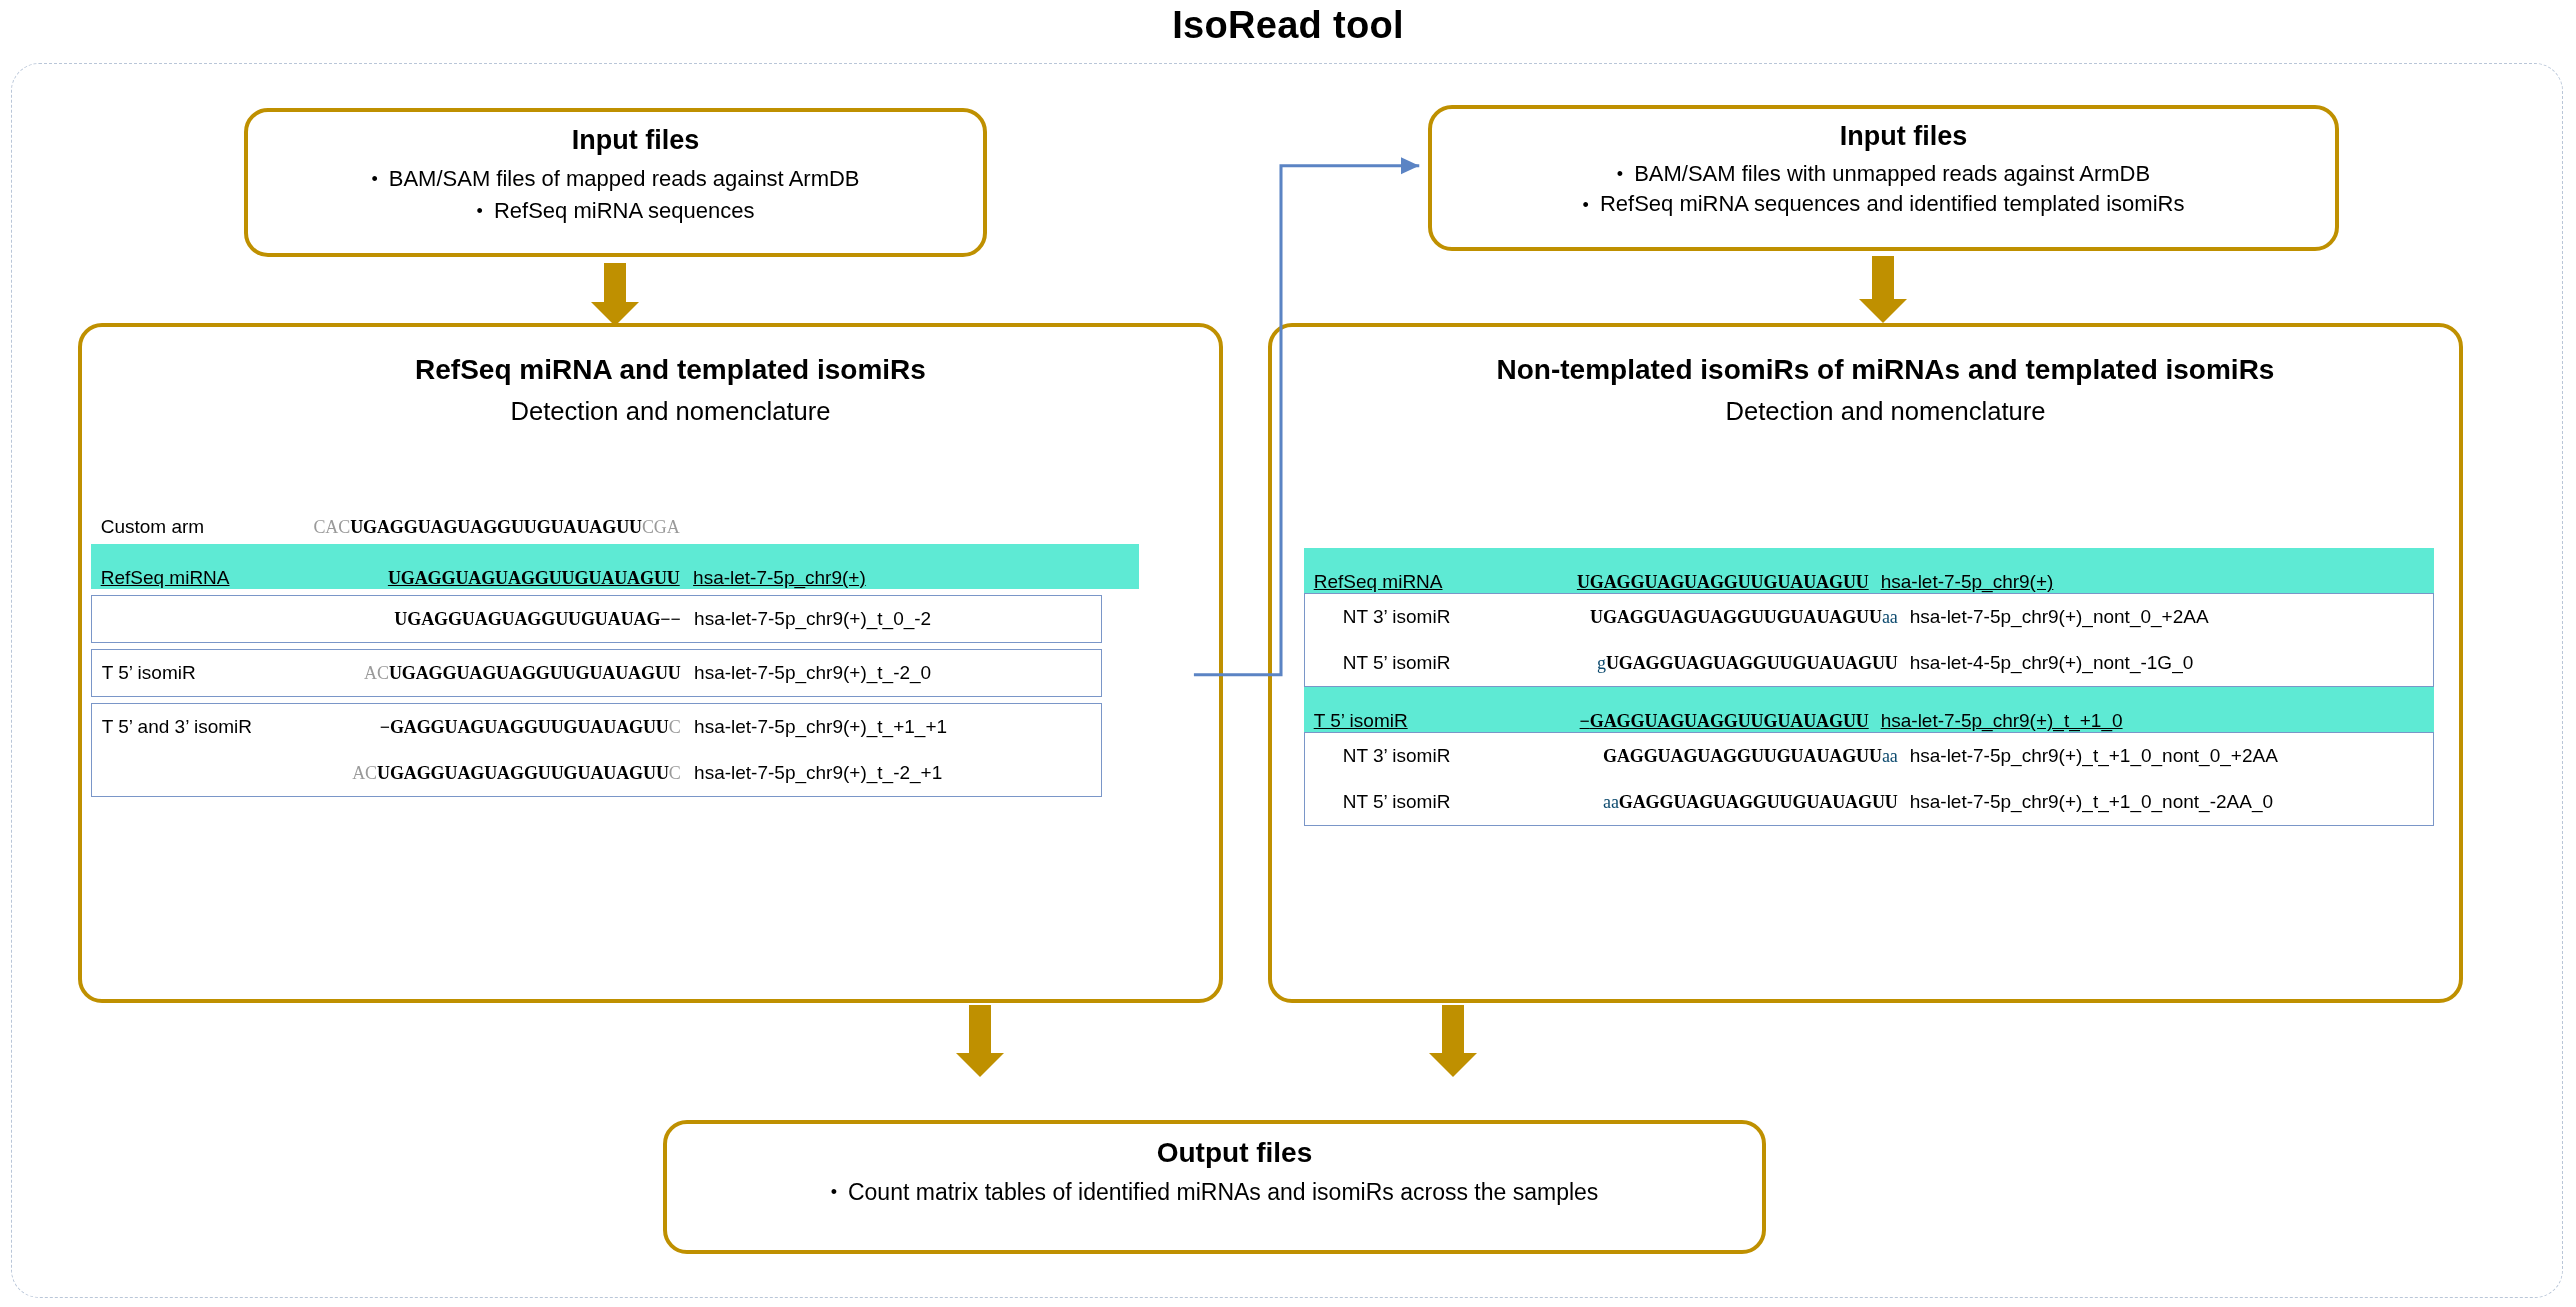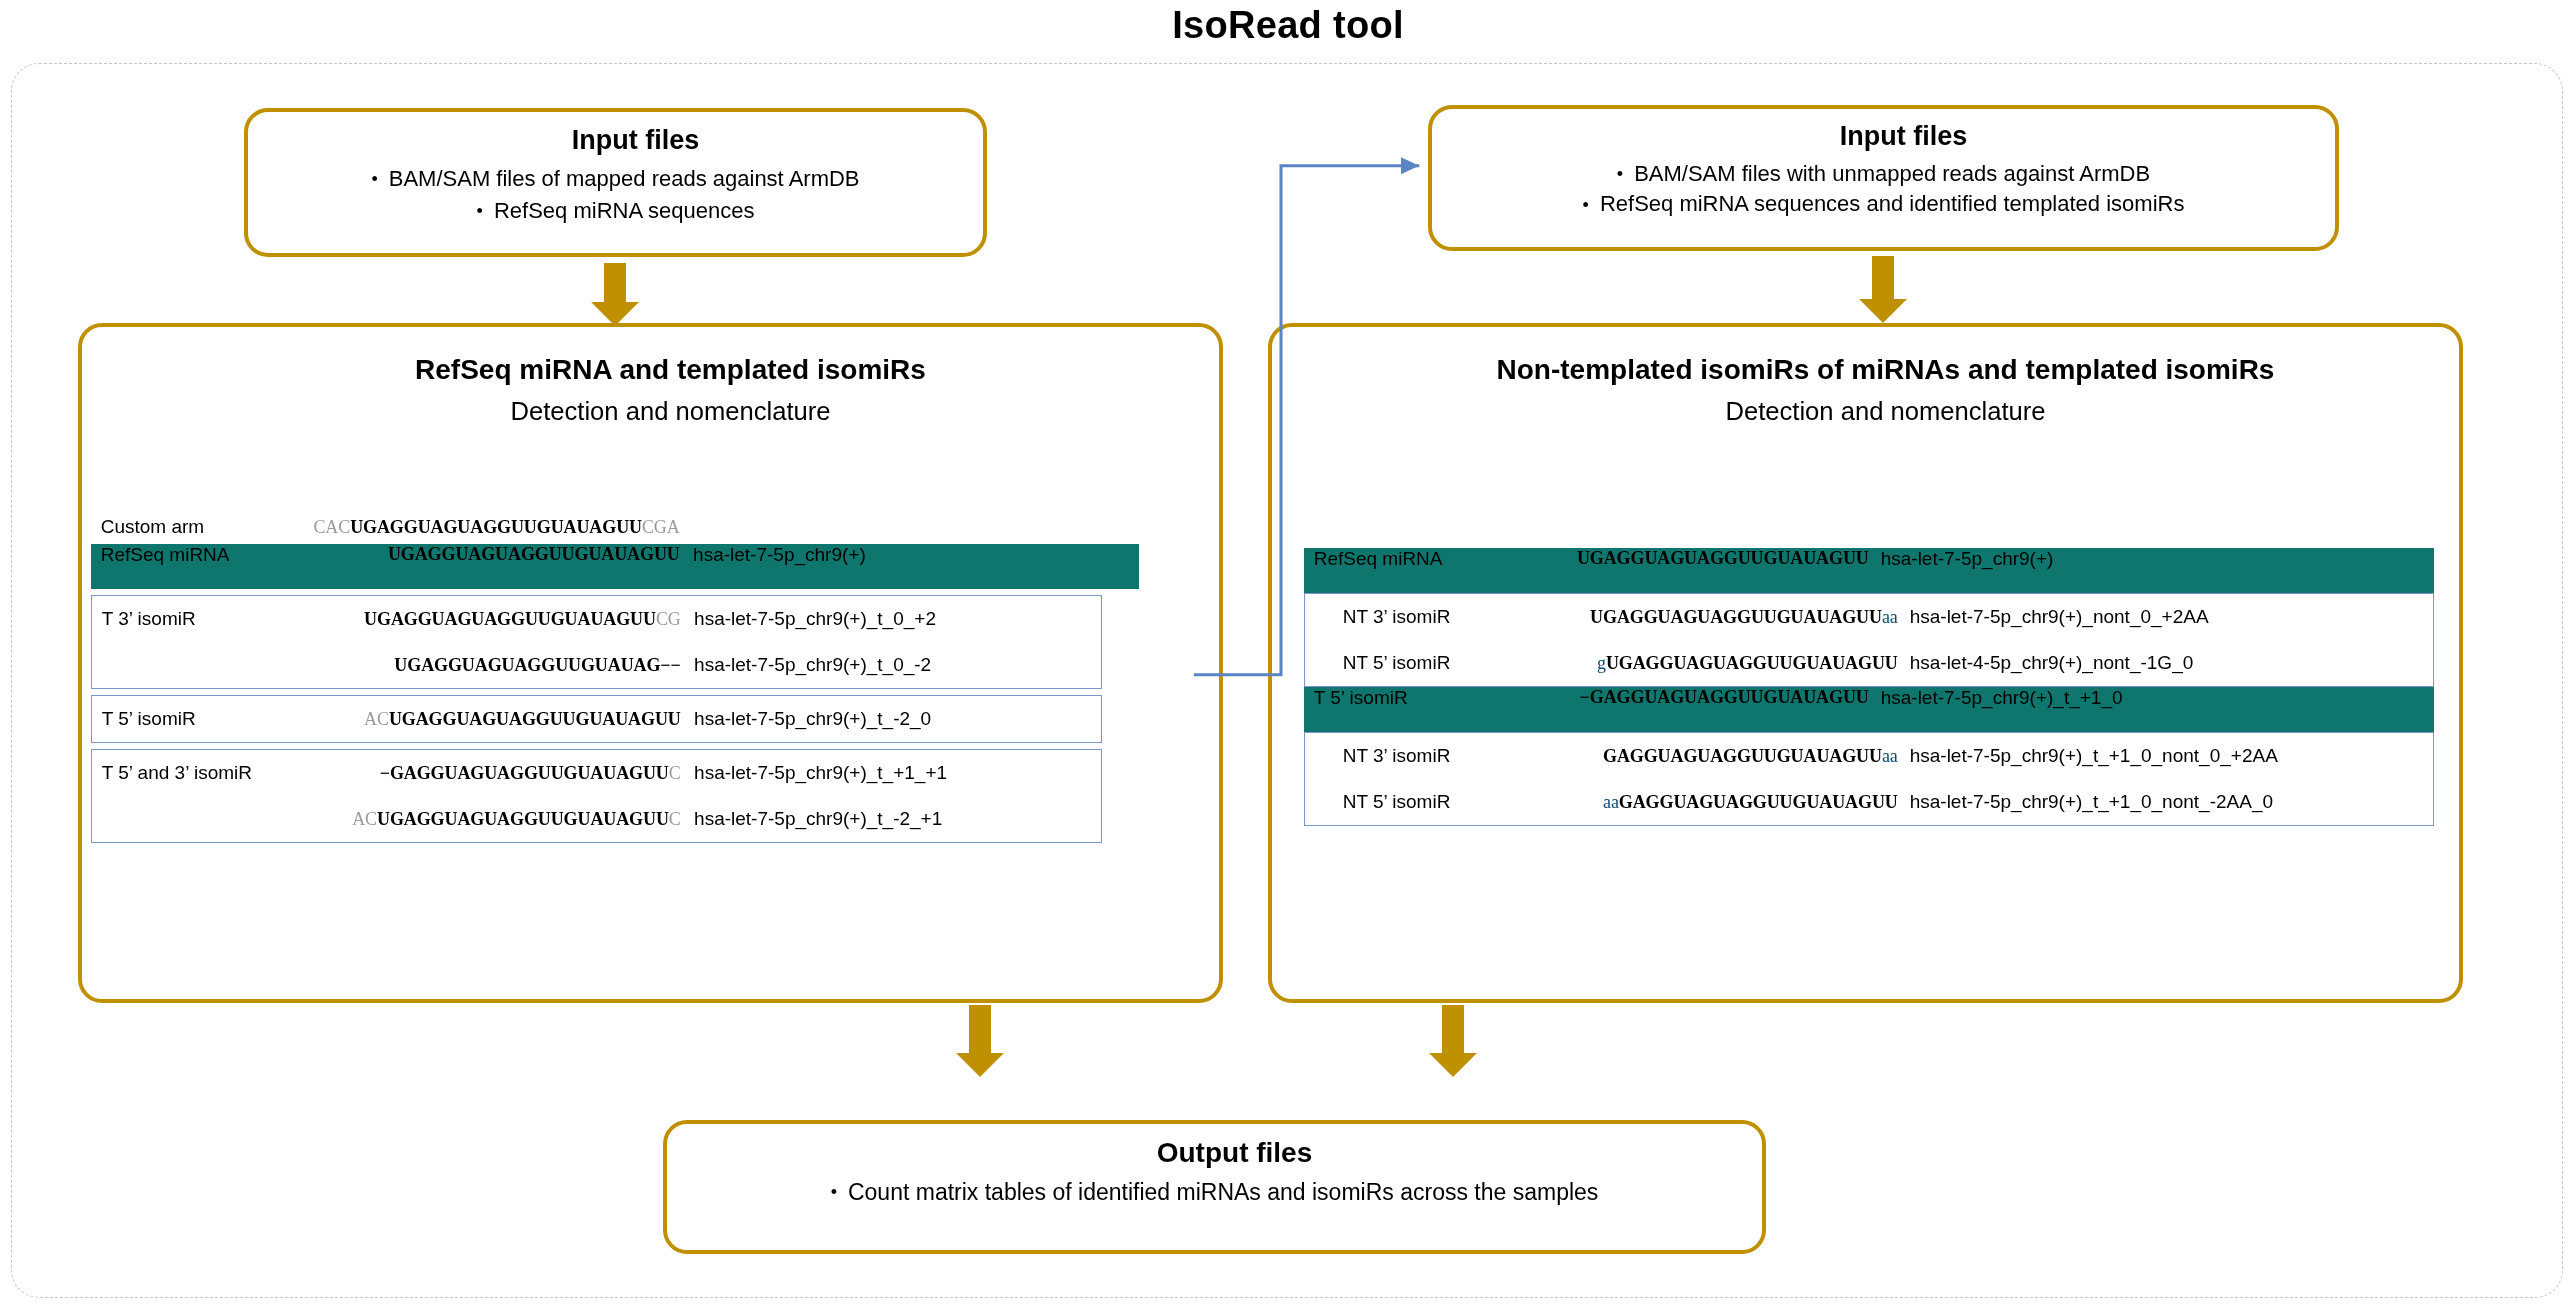--- a/index.html
+++ b/index.html
@@ -31,21 +31,21 @@
                 border-left:24px solid transparent;border-right:24px solid transparent;
                 border-top:24px solid #bf9000;}
 
   
   #connector{position:absolute;left:0;top:0;width:2576px;height:1307px;
              pointer-events:none;}
 
   
   .seqtable{position:absolute;font-size:19px;}
 
-  .yrow{background:#0f766e;display:flex;align-items:flex-start;box-sizing:border-box;}
+  .yrow{background:#5eead4;display:flex;align-items:flex-end;box-sizing:border-box;text-decoration:underline;}
   .bgroup{border:1.8px solid #7a96c8;background:#fff;box-sizing:border-box;}
   .brow{display:flex;align-items:center;box-sizing:border-box;}
 
   .c-label{flex:0 0 auto;padding-left:9.7px;}
   .c-seq{flex:0 0 auto;text-align:right;font-family:"Liberation Serif",serif;
          font-size:18px;letter-spacing:-0.1px;white-space:pre;}
   .c-name{flex:0 0 auto;white-space:pre;}
 
   .core{font-weight:bold;color:#000;}
   .flank{color:#9a9a9a;font-weight:normal;}
@@ -128,25 +128,20 @@
       <div class="c-seq"><span class="flank">CAC</span><span class="core">UGAGGUAGUAGGUUGUAUAGUU</span><span class="flank">CGA</span></div>
       <div class="c-name"></div>
     </div>
     <div class="yrow">
       <div class="c-label" style="font-weight:normal">RefSeq miRNA</div>
       <div class="c-seq"><span class="core">UGAGGUAGUAGGUUGUAUAGUU</span></div>
       <div class="c-name">hsa-let-7-5p_chr9(+)</div>
     </div>
     <div class="bgroup" style="margin-top:6px;">
       <div class="brow">
-        <div class="c-label">T 3’ isomiR</div>
-        <div class="c-seq"><span class="core">UGAGGUAGUAGGUUGUAUAGUU</span><span class="flank">CG</span></div>
-        <div class="c-name">hsa-let-7-5p_chr9(+)_t_0_+2</div>
-      </div>
-      <div class="brow">
         <div class="c-label"></div>
         <div class="c-seq"><span class="core">UGAGGUAGUAGGUUGUAUAG</span><span class="dash">−−</span></div>
         <div class="c-name">hsa-let-7-5p_chr9(+)_t_0_-2</div>
       </div>
     </div>
     <div class="bgroup" style="margin-top:6px;">
       <div class="brow">
         <div class="c-label">T 5’ isomiR</div>
         <div class="c-seq"><span class="flank">AC</span><span class="core">UGAGGUAGUAGGUUGUAUAGUU</span></div>
         <div class="c-name">hsa-let-7-5p_chr9(+)_t_-2_0</div>

